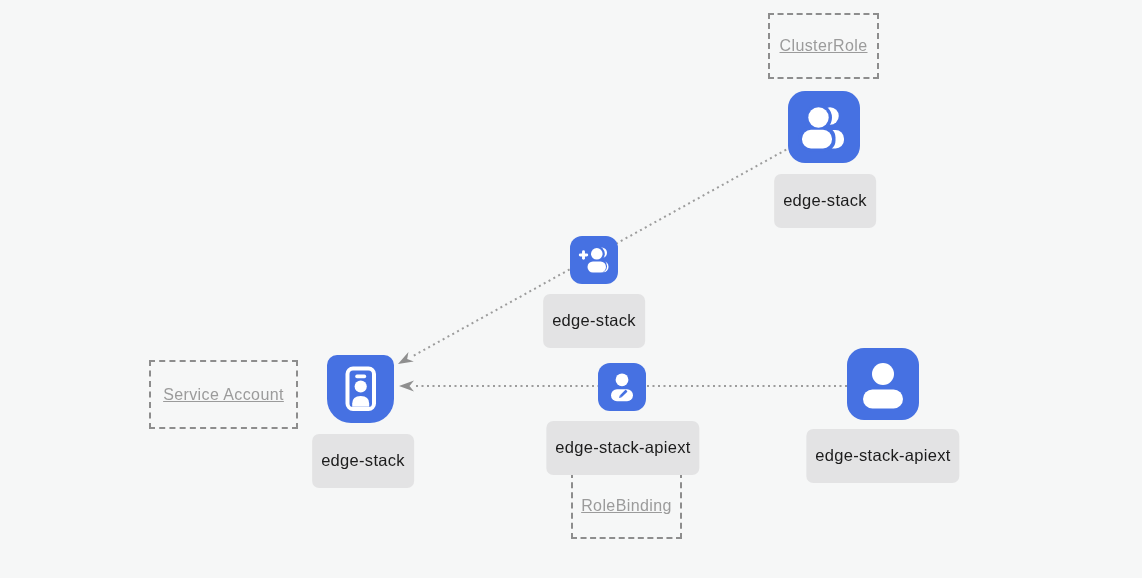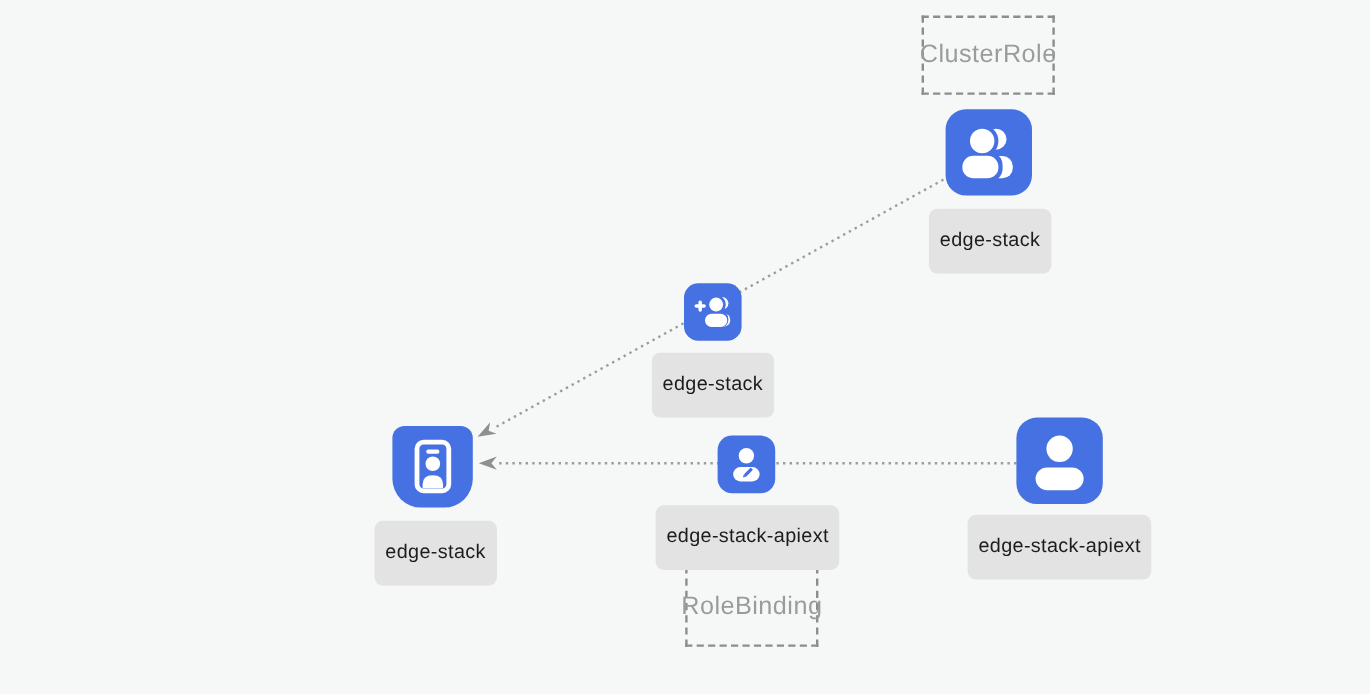--- a/index.html
+++ b/index.html
@@ -4,21 +4,21 @@
 <style>
   html,body{margin:0;padding:0;background:#f6f7f7;}
   .stage{
     position:relative;width:1142px;height:578px;background:#f6f7f7;
     font-family:"Liberation Sans",sans-serif;overflow:hidden;
   }
   .edges{position:absolute;left:0;top:0;width:1142px;height:578px;}
   .dashed-box{
     position:absolute;border:2px dashed #8d8d8d;color:#9b9b9b;
     display:flex;align-items:center;justify-content:center;
-    font-size:21px;letter-spacing:.4px;box-sizing:border-box;background:transparent;
+    font-size:16px;letter-spacing:.4px;box-sizing:border-box;background:transparent;text-decoration:underline;
   }
   #box-clusterrole{left:768px;top:13px;width:111px;height:66px;}
   #box-clusterrolebinding{left:462px;top:142px;width:182px;height:67px;}
   #box-serviceaccount{left:149px;top:360px;width:149px;height:69px;}
   #box-rolebinding{left:571px;top:472px;width:111px;height:67px;justify-content:center;}
   #box-role{left:826px;top:473px;width:111px;height:69px;}
   .node-icon{
     position:absolute;background:#4671e2;display:flex;
     align-items:center;justify-content:center;
   }
@@ -46,20 +46,23 @@
 
   <svg class="edges" width="1142" height="578" viewBox="0 0 1142 578">
     <line x1="791" y1="147" x2="413" y2="356" stroke="#9c9c9c" stroke-width="2" stroke-dasharray="2 3.5"></line>
     <path d="M0 0 L15 -5.5 L10.5 0 L15 5.5 Z" fill="#8f8f8f" transform="translate(398,364) rotate(-29)"></path>
     <line x1="847" y1="386" x2="413" y2="386" stroke="#9c9c9c" stroke-width="2" stroke-dasharray="2 3.5"></line>
     <path d="M0 0 L15 -5.5 L10.5 0 L15 5.5 Z" fill="#8f8f8f" transform="translate(399,386)"></path>
   </svg>
 
   <div class="dashed-box" id="box-clusterrole">
     <span>ClusterRole</span>
+  </div>
+  <div class="dashed-box" id="box-serviceaccount">
+    <span>Service Account</span>
   </div>
   <div class="dashed-box" id="box-rolebinding">
     <span>RoleBinding</span>
   </div>
 
   <div class="node-icon" id="icon-cr">
     <svg viewBox="0 0 72 72">
       <circle cx="42" cy="25" r="8.75" fill="#ffffff"></circle>
       <rect x="29" y="39" width="27" height="18.5" rx="8.5" fill="#ffffff"></rect>
       <circle cx="30.5" cy="26.5" r="13.5" fill="#4671e2"></circle>

